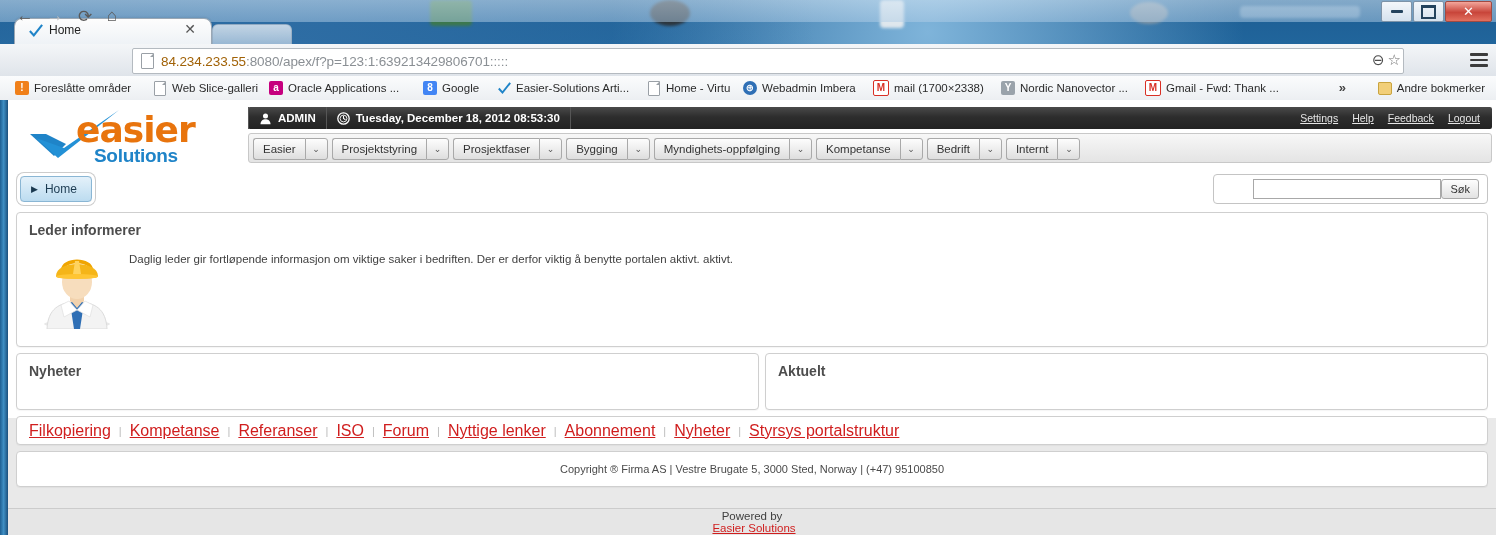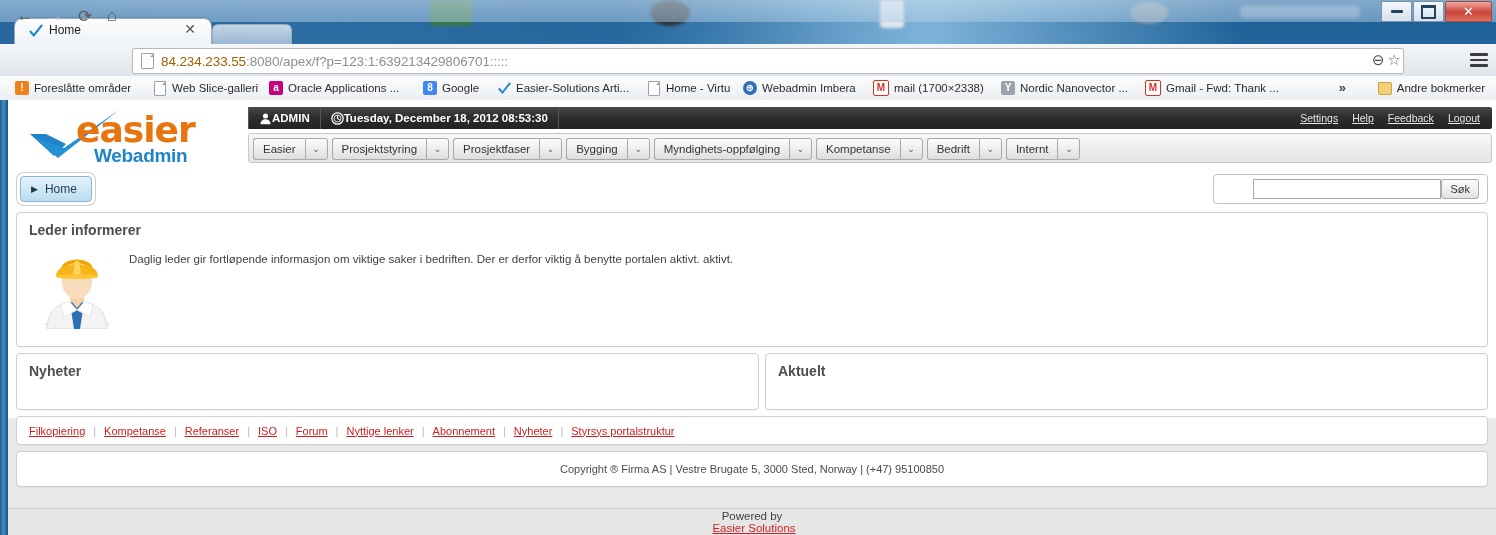--- a/index.html
+++ b/index.html
@@ -140,21 +140,21 @@
   .logo-easier{font-size:36px;font-weight:bold;color:#e8740d;font-family:"DejaVu Sans",sans-serif;
     letter-spacing:-1px;line-height:36px;}
   .logo-sol{font-size:19px;font-weight:bold;color:#1f84c8;letter-spacing:-.3px;
     line-height:19px;margin-top:-2px;margin-left:18px;}
 
   .darkbar{
     position:absolute;left:240px;top:7px;right:4px;height:22px;
     background:linear-gradient(180deg,#4a4a4a 0%,#2d2d2d 45%,#232323 100%);
     border-radius:2px;display:flex;align-items:center;
   }
-  .db-cell{display:flex;align-items:center;padding:0 10px;height:22px;
+  .db-cell{display:flex;align-items:center;gap:6px;padding:0 10px;height:22px;
     border-right:1px solid #565656;color:#fff;font-size:11.5px;font-weight:bold;}
   .db-cell.first{border-left:1px solid #565656;}
   .db-ic{width:13px;height:13px;flex:none;}
   .db-right{margin-left:auto;display:flex;gap:14px;padding-right:12px;}
   .db-link{color:#e6e6e6;font-size:10.5px;text-decoration:underline;cursor:pointer;}
 
   .menubar{
     position:absolute;left:240px;top:33px;right:4px;height:28px;
     background:linear-gradient(180deg,#f7f7f7,#e4e4e4);
     border:1px solid #c8c8c8;border-radius:3px;
@@ -221,21 +221,21 @@
   }
   .col-akt{
     flex:1;height:55px;background:#fff;border:1px solid #cfcfcf;border-radius:4px;
     box-shadow:0 1px 1px rgba(0,0,0,.04);
   }
 
   .linkbar{
     margin:6px 8px 0 8px;height:27px;background:#fff;border:1px solid #cfcfcf;border-radius:4px;
     display:flex;align-items:center;padding:0 12px;box-shadow:0 1px 1px rgba(0,0,0,.04);
   }
-  .flink{font-size:11px;color:#d01e1e;text-decoration:underline;cursor:pointer;white-space:nowrap;text-align:right;}
+  .flink{font-size:16px;color:#d01e1e;text-decoration:underline;cursor:pointer;white-space:nowrap;text-align:right;}
   .fsep{color:#bbb;margin:0 8px;font-size:11px;}
 
   .copyrow{
     margin:6px 8px 0 8px;height:34px;background:#fff;border:1px solid #cfcfcf;border-radius:4px;
     display:flex;align-items:center;justify-content:center;
     font-size:11px;color:#4a4a4a;box-shadow:0 1px 1px rgba(0,0,0,.04);
   }
   .powered{
     position:absolute;left:8px;bottom:0;width:1488px;height:26px;
     background:#e6e6e6;border-top:1px solid #cccccc;
@@ -368,21 +368,21 @@
 
         <div class="app-top">
 
           <div class="logo">
             <svg width="215" height="62" viewBox="0 0 215 62">
               <path d="M6 30 L30 52 L42 40 L22 30 Z" fill="#1f84c8"></path>
               <path d="M12 34 L34 54 L95 6 L40 44 Z" fill="#2391d6"></path>
             </svg>
             <div class="logo-text">
               <div class="logo-easier">easier</div>
-              <div class="logo-sol">Webadmin</div>
+              <div class="logo-sol">Solutions</div>
             </div>
           </div>
 
           <div class="darkbar">
             <div class="db-cell first">
               <svg class="db-ic" viewBox="0 0 16 16">
                 <circle cx="8" cy="5" r="3.1" fill="#fff"></circle>
                 <path d="M1.8 15 C2.2 10.5 5 9 8 9 C11 9 13.8 10.5 14.2 15 Z" fill="#fff"></path>
               </svg>
               <span>ADMIN</span>

